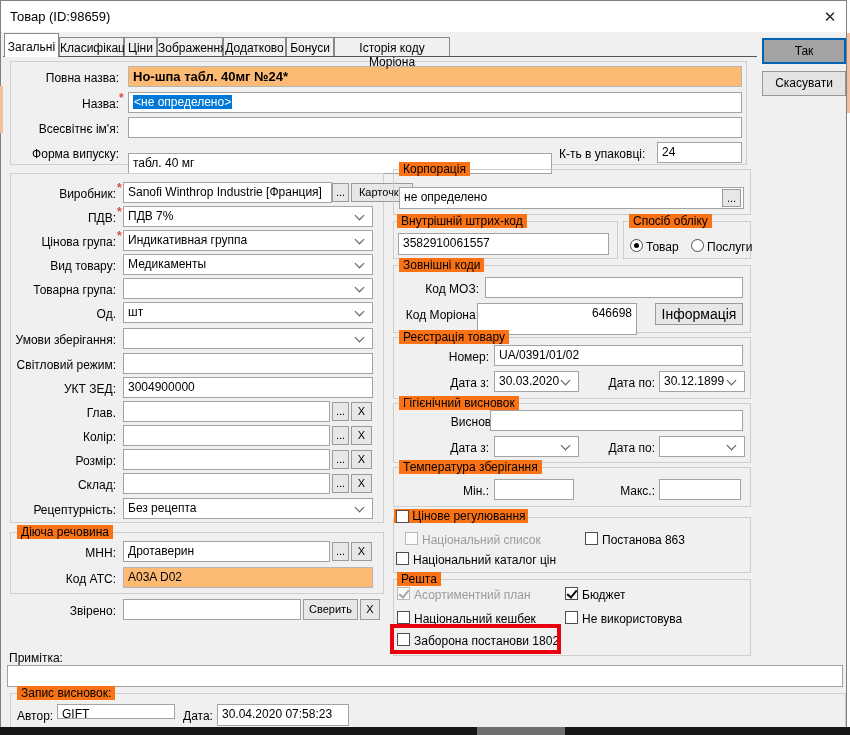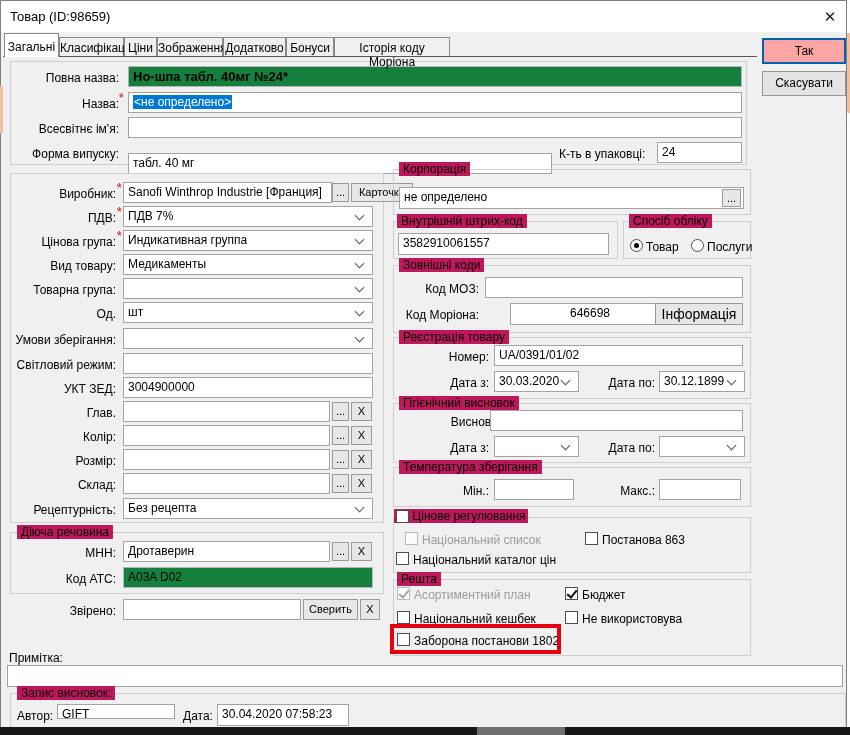--- a/index.html
+++ b/index.html
@@ -6,29 +6,29 @@
   html,body{width:850px;height:735px}
   body{position:relative;font-family:"Liberation Sans",sans-serif;font-size:12px;background:#fff;overflow:hidden;color:#000}
   .dialog{position:absolute;left:0;top:0;width:847px;height:728px;background:#f0f0f0;border:1px solid #7f7f7f}
   .titlebar{position:absolute;left:0;top:0;width:845px;height:31px;background:#fff}
   .title{position:absolute;left:9px;top:8px;font-size:13px}
   .close{position:absolute;left:818px;top:5px;width:22px;height:22px;font-size:15px;line-height:22px;text-align:center;color:#222;cursor:pointer}
   .tabline{position:absolute;left:2px;top:55px;width:754px;height:1px;background:#555;z-index:1}
   .tab{position:absolute;top:36px;height:20px;background:#f0f0f0;border:1px solid #898989;border-bottom:none;text-align:center;padding-top:3px;font-size:12px;z-index:1}
   .tab.active{top:32px;height:24px;background:#fff;padding-top:6px;z-index:3}
   .btn{position:absolute;background:#e4e4e4;border:1px solid #979797;text-align:center;font-size:12px;cursor:pointer}
-  .btn.default{border:2px solid #0063b1;background:#fca5a5}
+  .btn.default{border:2px solid #0063b1;background:#a3a3a3}
   .lbl{position:absolute;white-space:nowrap}
   .lblr{position:absolute;text-align:right;white-space:nowrap}
   .inp{position:absolute;background:#fff;border:1px solid #a3a3a3;padding:2px 4px;line-height:15px;white-space:nowrap;overflow:hidden}
-  .inp.ro{background:#15803d;border-color:#b5b5b5}
+  .inp.ro{background:#fdba74;border-color:#b5b5b5}
   .combo::after{content:"";position:absolute;right:9px;top:5px;width:6px;height:6px;border-right:1px solid #555;border-bottom:1px solid #555;transform:rotate(45deg)}
   .btnsm{position:absolute;background:#e7e7e7;border:1px solid #9a9a9a;text-align:center;font-size:11px;line-height:16px;cursor:pointer;overflow:hidden}
   .grp{position:absolute;border:1px solid #cecece}
-  .grplabel{position:absolute;background:#be185d;padding:0 4px;z-index:2;white-space:nowrap}
+  .grplabel{position:absolute;background:#f97316;padding:0 4px;z-index:2;white-space:nowrap}
   .chk{position:absolute;width:13px;height:13px;background:#fff;border:1px solid #4d4d4d;cursor:pointer}
   .chk.checked::after{content:"";position:absolute;left:3px;top:0px;width:4px;height:8px;border:solid #111;border-width:0 2px 2px 0;transform:rotate(40deg)}
   .chk.disabled{border-color:#b9b9b9;background:#fcfcfc}
   .chk.disabled.checked::after{border-color:#9fa8ad}
   .clbl{position:absolute;white-space:nowrap;overflow:hidden;cursor:default}
   .clbl.dis{color:#9b9b9b}
   .radio{position:absolute;width:13px;height:13px;border:1px solid #4d4d4d;border-radius:50%;background:#fff;cursor:pointer}
   .radio.sel::after{content:"";position:absolute;left:3px;top:3px;width:5px;height:5px;border-radius:50%;background:#000}
   .req{position:absolute;color:#e0484a;font-weight:bold}
   .selhl{background:#0078d7;color:#fff;padding:0 1px}
@@ -156,21 +156,21 @@
   <div class="radio sel" style="left:629px;top:238px"></div>
   <div class="clbl" style="left:645px;top:239px">Товар</div>
   <div class="radio" style="left:690px;top:238px"></div>
   <div class="clbl" style="left:706px;top:239px">Послуги</div>
 
   <div class="grp" style="left:392px;top:264px;width:358px;height:68px"></div>
   <div class="grplabel" style="left:398px;top:257px">Зовнішні коди</div>
   <div class="lblr" style="left:394px;top:281px;width:84px">Код МОЗ:</div>
   <div class="inp" style="left:484px;top:276px;width:258px;height:21px"></div>
   <div class="lblr" style="left:394px;top:307px;width:84px">Код Моріона:</div>
-  <div class="inp" style="left:509px;top:302px;width:160px;height:22px;text-align:center">646698</div>
+  <div class="inp" style="left:476px;top:302px;width:160px;height:32px;text-align:right">646698</div>
   <div class="btnsm" style="left:654px;top:302px;width:88px;height:22px;line-height:20px;font-size:14px">Інформація</div>
 
   <div class="grp" style="left:392px;top:336px;width:358px;height:62px"></div>
   <div class="grplabel" style="left:398px;top:329px">Реєстрація товару</div>
   <div class="lblr" style="left:394px;top:349px;width:94px">Номер:</div>
   <div class="inp" style="left:493px;top:344px;width:249px;height:21px">UA/0391/01/02</div>
   <div class="lblr" style="left:394px;top:375px;width:94px">Дата з:</div>
   <div class="inp combo" style="left:493px;top:370px;width:85px;height:21px">30.03.2020</div>
   <div class="lblr" style="left:596px;top:375px;width:58px">Дата по:</div>
   <div class="inp combo" style="left:658px;top:370px;width:86px;height:21px">30.12.1899</div>

